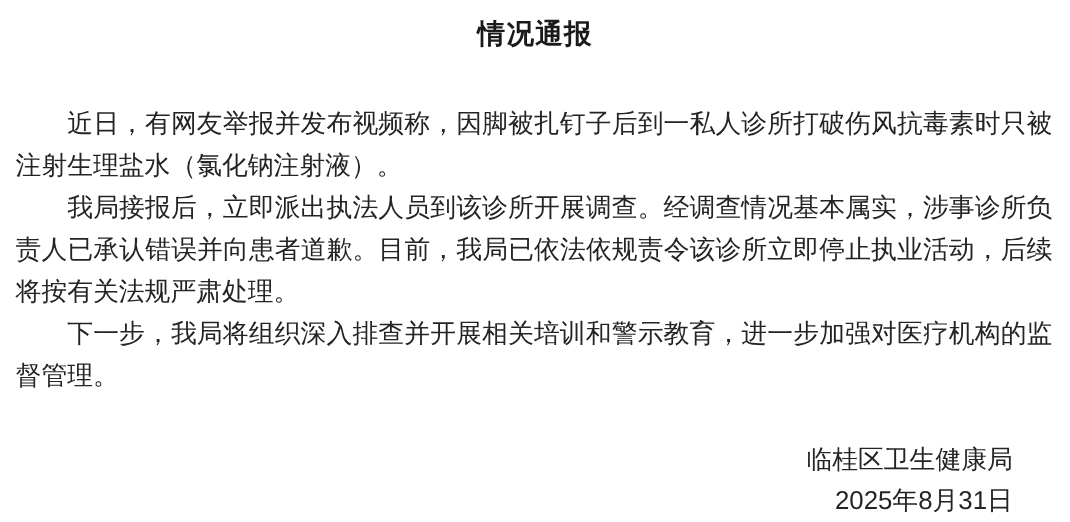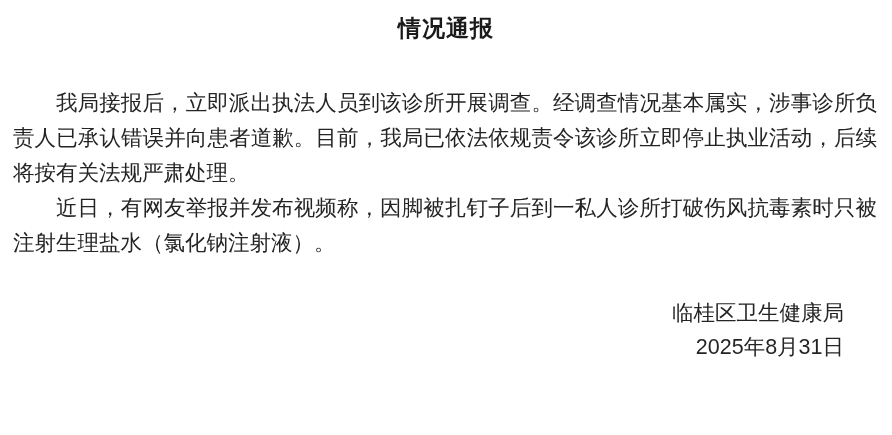--- a/index.html
+++ b/index.html
@@ -48,22 +48,23 @@
   }
 </style>
 </head>
 <body>
 
 <div class="page">
 
   <div class="notice-title">情况通报</div>
 
   <div class="notice-body">
+    <p>近日，有网友举报并发布视频称，因脚被扎钉子后到一私人诊所打破伤风抗毒素时只被注射生理盐水（氯化钠注射液）。</p>
     <p>我局接报后，立即派出执法人员到该诊所开展调查。经调查情况基本属实，涉事诊所负责人已承认错误并向患者道歉。目前，我局已依法依规责令该诊所立即停止执业活动，后续将按有关法规严肃处理。</p>
-    <p>近日，有网友举报并发布视频称，因脚被扎钉子后到一私人诊所打破伤风抗毒素时只被注射生理盐水（氯化钠注射液）。</p>
+    <p>下一步，我局将组织深入排查并开展相关培训和警示教育，进一步加强对医疗机构的监督管理。</p>
   </div>
 
   <div class="notice-signature">
     <div>临桂区卫生健康局</div>
     <div>2025年8月31日</div>
   </div>
 
 </div>
 
 </body></html>

